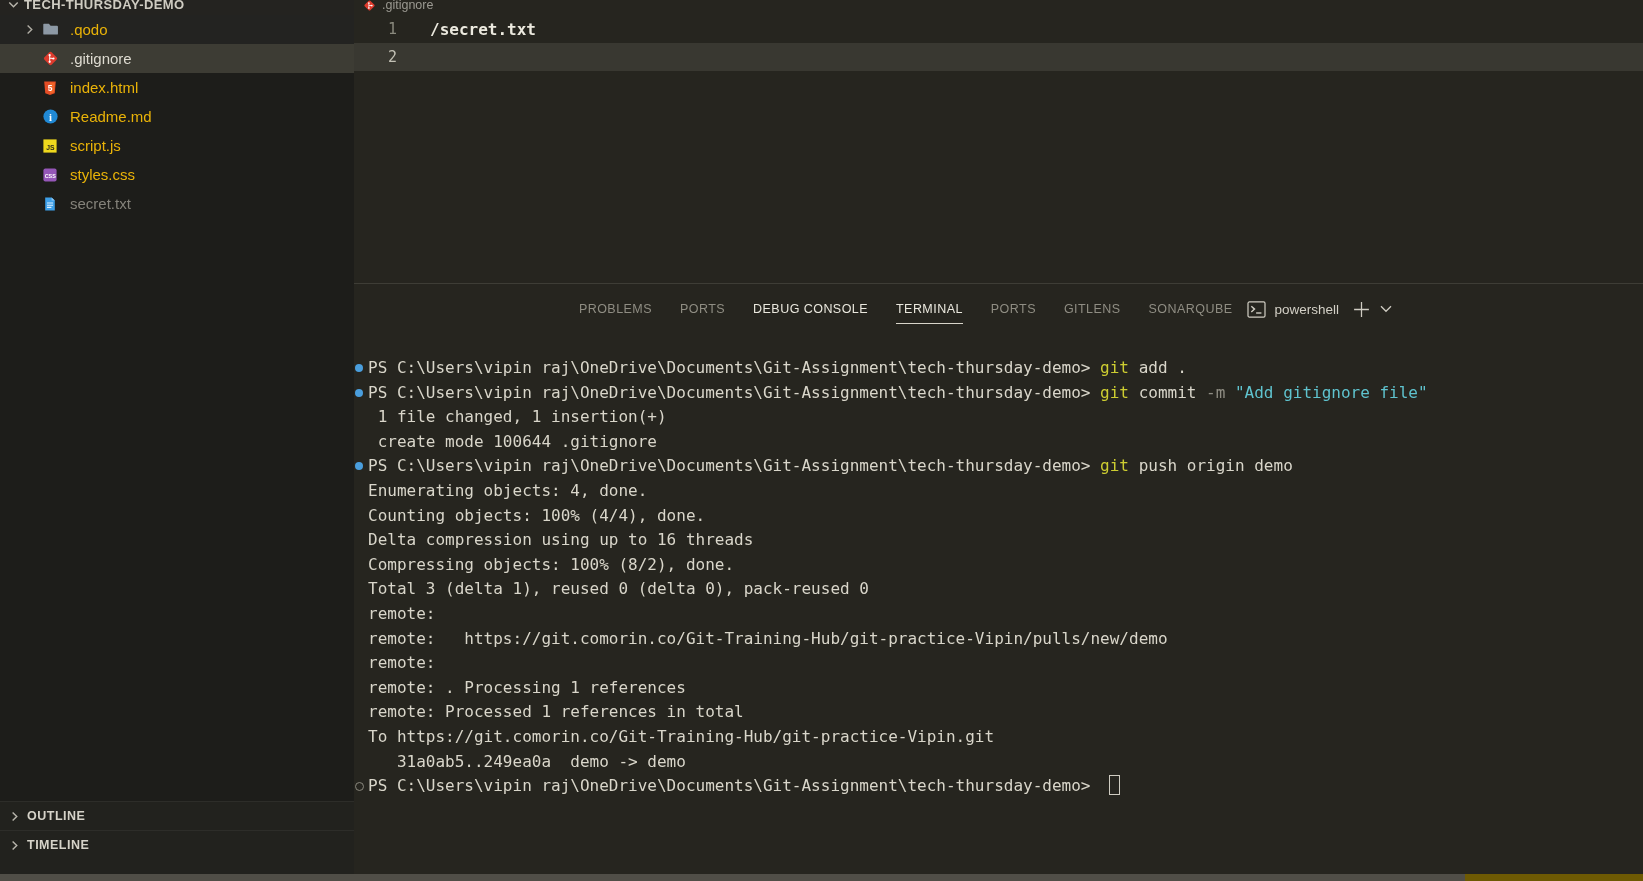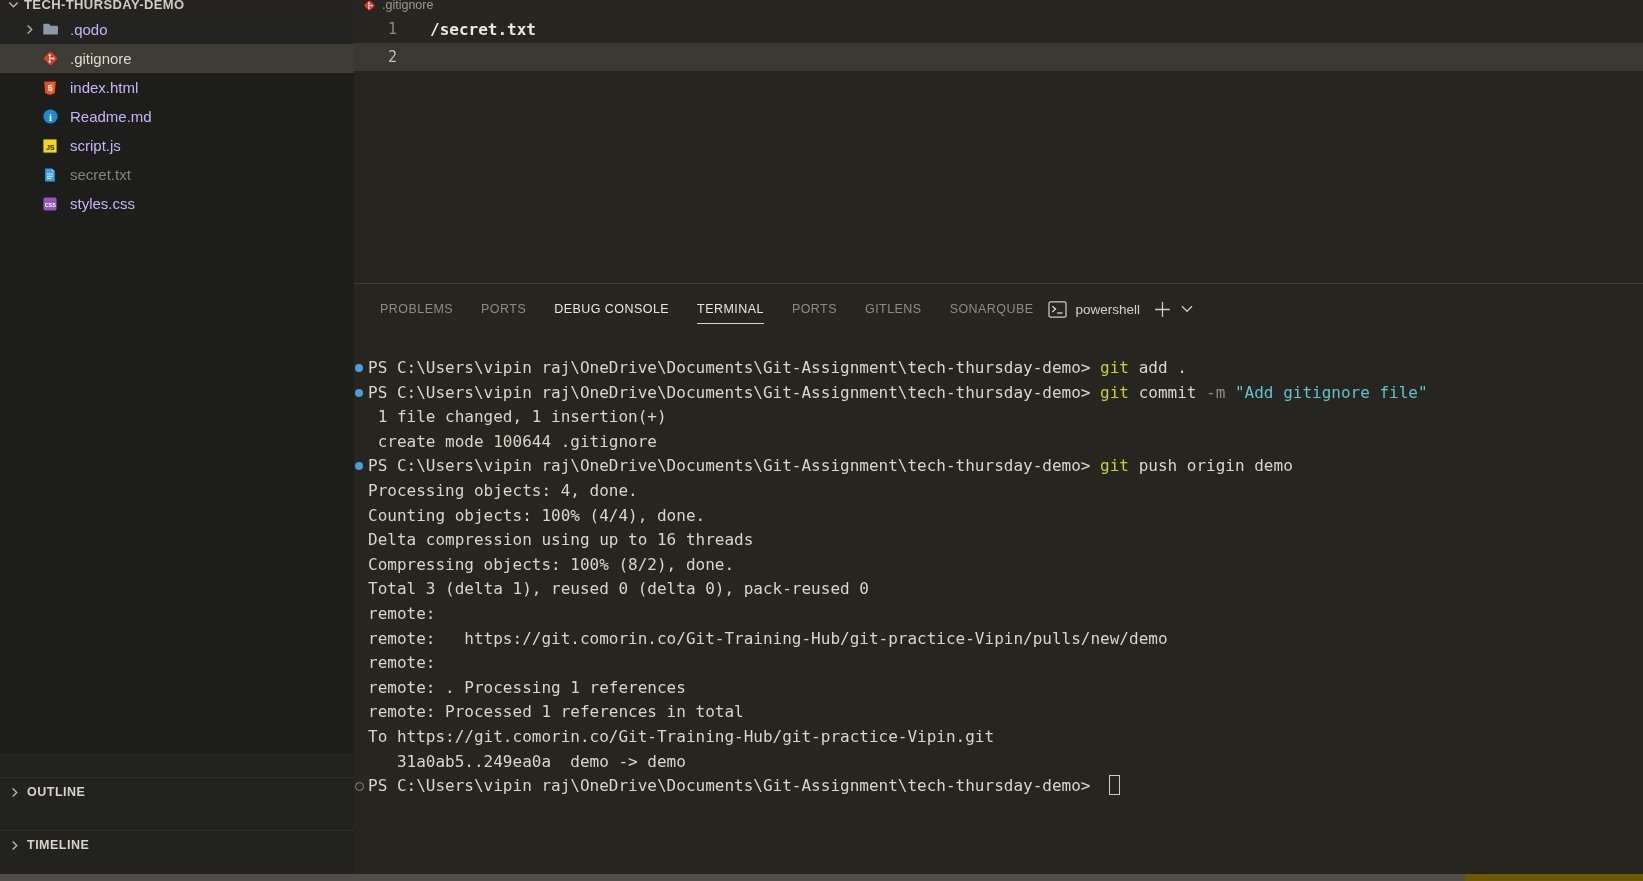--- a/index.html
+++ b/index.html
@@ -11,25 +11,25 @@
   .explorer-header{position:relative;height:15px;overflow:hidden;background:#242320;}
   .explorer-header-inner{position:absolute;top:-8px;left:0;right:0;height:24px;display:flex;
        align-items:center;padding-left:6px;color:#cfccc2;font-size:13px;font-weight:bold;letter-spacing:.4px;}
   .explorer-header-inner .tw{display:flex;margin-right:3px;color:#b9b6ad;}
   .file-tree{position:absolute;top:15px;left:0;right:0;height:795px;background:#1d1d1a;}
   .frow{display:flex;align-items:center;height:29px;padding-left:22px;cursor:pointer;}
   .frow.subtle{background:#232321;}
   .frow.selected{background:#3d3c34;}
   .twistie{width:20px;display:flex;align-items:center;color:#b0ada4;}
   .fic{width:21px;display:flex;align-items:center;margin-right:7px;}
-  .flabel{font-size:15px;color:#c4b5fd;}
+  .flabel{font-size:15px;color:#eab308;}
   .frow.selected .flabel{color:#dedbd1;}
   .frow.dimmed .flabel{color:#84827a;}
   .sidebar-sections{position:absolute;bottom:15px;left:0;right:0;background:#22221e;}
-  .srow{display:flex;align-items:center;height:28px;padding-left:7px;border-top:1px solid rgba(255,255,255,.05);cursor:pointer;margin-top:24px;}
+  .srow{display:flex;align-items:center;height:28px;padding-left:7px;border-top:1px solid rgba(255,255,255,.05);cursor:pointer;}
   .srow .tw{display:flex;margin-right:5px;color:#b9b6ad;}
   .slabel{font-size:12.5px;font-weight:bold;letter-spacing:.5px;color:#d6d3c9;}
 
   
   .editor-region{position:absolute;left:354px;top:0;right:0;height:283px;background:#26251f;}
   .breadcrumb{position:relative;height:15px;overflow:hidden;}
   .breadcrumb-inner{position:absolute;top:-5px;left:0;right:0;height:20px;display:flex;
        align-items:center;padding-left:9px;}
   .breadcrumb-inner .bic{display:flex;margin-right:6px;}
   .breadcrumb-label{font-size:12.5px;color:#9b9991;}
@@ -39,21 +39,21 @@
   .gutter{width:43px;text-align:right;font-family:"DejaVu Sans Mono","Liberation Mono",monospace;
        font-size:15px;color:#8a897d;flex:0 0 43px;}
   .code-line.active .gutter{color:#c2c0b4;}
   .codetext{margin-left:33px;font-family:"DejaVu Sans Mono","Liberation Mono",monospace;
        font-size:16px;font-weight:600;color:#eceadf;white-space:pre;}
 
   
   .panel{position:absolute;left:354px;top:283px;right:0;bottom:7px;background:#26251f;
        border-top:1px solid #3e3d36;}
   .panel-header{position:absolute;top:0;left:0;right:0;height:50px;display:flex;
-       justify-content:flex-start;align-items:center;padding-left:12px;}
+       justify-content:center;align-items:center;padding-left:12px;}
   .panel-tabs{display:flex;height:50px;}
   .panel-tab{padding:0 14px;display:flex;align-items:center;font-size:12.5px;letter-spacing:.45px;
        color:#8f8d83;position:relative;cursor:pointer;}
   .panel-tab.active,.panel-tab.highlight{color:#eae8de;}
   .panel-tab.active::after{content:"";position:absolute;left:14px;right:14px;bottom:10px;height:1.5px;background:#d8d5ca;}
   .panel-actions{display:flex;align-items:center;gap:9px;padding-right:52px;}
   .shell-label{font-size:13.5px;color:#d3d0c6;margin-right:4px;cursor:pointer;}
   .pa-icon{display:flex;align-items:center;cursor:pointer;}
 
   
@@ -144,42 +144,42 @@
         <div class="frow">
           <span class="twistie"></span>
           <span class="fic">
             <svg viewBox="0 0 16 16" width="16" height="16">
               <rect x="1.4" y="1.4" width="13.2" height="13.2" fill="#efd81d"></rect>
               <text x="8.3" y="11.7" text-anchor="middle" font-size="6.8" font-weight="bold" fill="#2a2a1e" font-family="sans-serif">JS</text>
             </svg>
           </span>
           <span class="flabel">script.js</span>
         </div>
+        <div class="frow">
+          <span class="twistie"></span>
+          <span class="fic">
+            <svg viewBox="0 0 16 16" width="16" height="16">
+              <rect x="1.4" y="1.4" width="13.2" height="13.2" rx="2" fill="#9557b8"></rect>
+              <text x="8.2" y="10.7" text-anchor="middle" font-size="5.4" font-weight="bold" fill="#fff" font-family="sans-serif">CSS</text>
+            </svg>
+          </span>
+          <span class="flabel">styles.css</span>
+        </div>
         <div class="frow dimmed">
           <span class="twistie"></span>
           <span class="fic">
             <svg viewBox="0 0 16 16" width="16" height="16">
               <path d="M3.2 1.4h6.4l3.2 3.2v10H3.2z" fill="#3d9fe8"></path>
               <path d="M9.6 1.4l3.2 3.2H9.6z" fill="#8fc7f2"></path>
               <g stroke="#dcefff" stroke-width="1.1">
                 <path d="M5 7h6M5 9.2h6M5 11.4h4.4"></path>
               </g>
             </svg>
           </span>
           <span class="flabel">secret.txt</span>
-        </div>
-        <div class="frow">
-          <span class="twistie"></span>
-          <span class="fic">
-            <svg viewBox="0 0 16 16" width="16" height="16">
-              <rect x="1.4" y="1.4" width="13.2" height="13.2" rx="2" fill="#9557b8"></rect>
-              <text x="8.2" y="10.7" text-anchor="middle" font-size="5.4" font-weight="bold" fill="#fff" font-family="sans-serif">CSS</text>
-            </svg>
-          </span>
-          <span class="flabel">styles.css</span>
         </div>
       </div>
     <div class="sidebar-sections" id="sidebar-sections">
         <div class="srow">
           <span class="tw">
             <svg viewBox="0 0 16 16" width="15" height="15">
               <path d="M6 3.8l4.4 4.2L6 12.2" fill="none" stroke="currentColor" stroke-width="1.5"></path>
             </svg>
           </span>
           <span class="slabel">OUTLINE</span>
@@ -256,21 +256,21 @@
             </svg>
         </span>
       </div>
     </div>
     <div class="terminal" id="terminal">
         <div class="tline"><span class="dec done"></span><span class="t-plain">PS C:\Users\vipin raj\OneDrive\Documents\Git-Assignment\tech-thursday-demo&gt; </span><span class="t-cmd">git</span><span class="t-plain"> add .</span></div>
         <div class="tline"><span class="dec done"></span><span class="t-plain">PS C:\Users\vipin raj\OneDrive\Documents\Git-Assignment\tech-thursday-demo&gt; </span><span class="t-cmd">git</span><span class="t-plain"> commit </span><span class="t-flag">-m</span><span class="t-str"> "Add gitignore file"</span></div>
         <div class="tline"><span class="t-plain"> 1 file changed, 1 insertion(+)</span></div>
         <div class="tline"><span class="t-plain"> create mode 100644 .gitignore</span></div>
         <div class="tline"><span class="dec done"></span><span class="t-plain">PS C:\Users\vipin raj\OneDrive\Documents\Git-Assignment\tech-thursday-demo&gt; </span><span class="t-cmd">git</span><span class="t-plain"> push origin demo</span></div>
-        <div class="tline"><span class="t-plain">Processing objects: 4, done.</span></div>
+        <div class="tline"><span class="t-plain">Enumerating objects: 4, done.</span></div>
         <div class="tline"><span class="t-plain">Counting objects: 100% (4/4), done.</span></div>
         <div class="tline"><span class="t-plain">Delta compression using up to 16 threads</span></div>
         <div class="tline"><span class="t-plain">Compressing objects: 100% (8/2), done.</span></div>
         <div class="tline"><span class="t-plain">Total 3 (delta 1), reused 0 (delta 0), pack-reused 0</span></div>
         <div class="tline"><span class="t-plain">remote:</span></div>
         <div class="tline"><span class="t-plain">remote:   https://git.comorin.co/Git-Training-Hub/git-practice-Vipin/pulls/new/demo</span></div>
         <div class="tline"><span class="t-plain">remote:</span></div>
         <div class="tline"><span class="t-plain">remote: . Processing 1 references</span></div>
         <div class="tline"><span class="t-plain">remote: Processed 1 references in total</span></div>
         <div class="tline"><span class="t-plain">To https://git.comorin.co/Git-Training-Hub/git-practice-Vipin.git</span></div>

